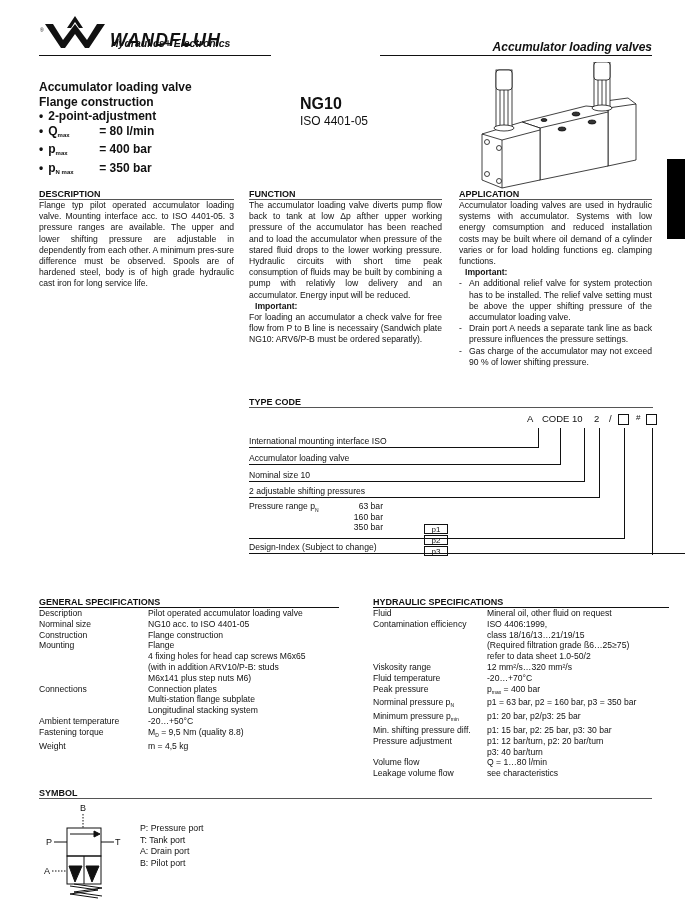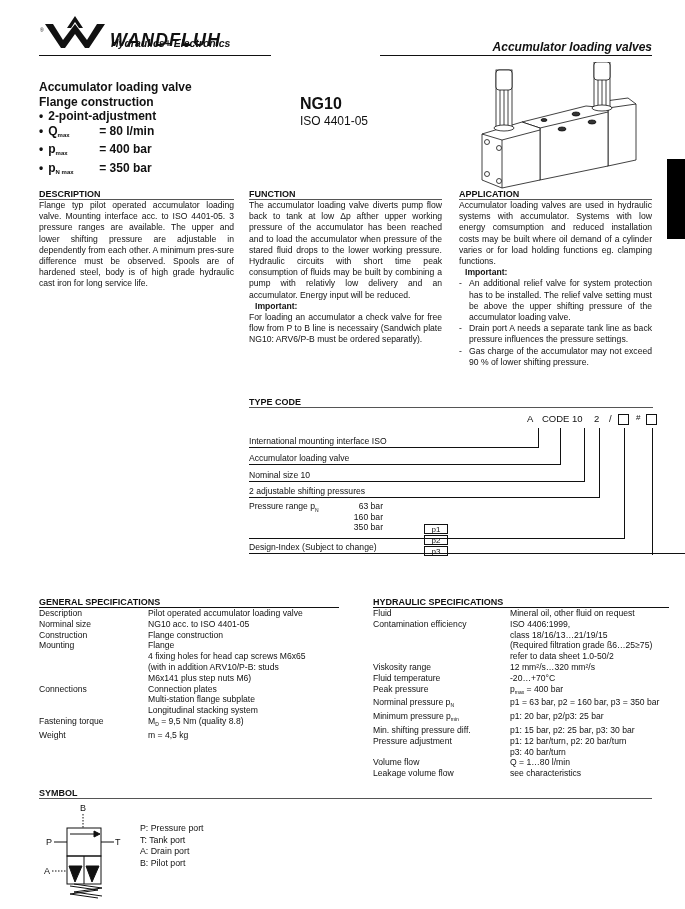--- a/index.html
+++ b/index.html
@@ -46,21 +46,21 @@
   .tc-box { position: absolute; top: 2px; width: 11px; height: 11px; border: 1px solid #111; }
   .tc-row { position: absolute; left: 249px; font-size: 8.6px; line-height: 12px; border-bottom: 1px solid #111; }
   .vline { position: absolute; width: 1px; background: #111; }
   .prbox { position: absolute; font-size: 8px; border: 1px solid #111; width: 24px; height: 10px; line-height: 9px; text-align: center; margin-top: 21px; }
 
   
   .gs { left: 39px; top: 597px; width: 300px; }
   .hs { left: 357px; top: 597px; width: 296px; margin-left: 16px; }
   .spec-row { display: flex; font-size: 8.6px; line-height: 10.8px; }
   .gs .spec-row .k { width: 109px; flex: none; }
-  .hs .spec-row .k { width: 137px; flex: none; }
+  .hs .spec-row .k { width: 114px; flex: none; }
   .spec-row sub { font-size: 5px; vertical-align: -2px; }
 
   
   .sym { left: 39px; top: 788px; width: 613px; }
   .sym-svg { left: 44px; top: 800px; width: 80px; height: 100px; }
   .legend { left: 140px; top: 823px; font-size: 8.8px; line-height: 11.5px; }
 </style>
 </head>
 <body>
 
@@ -241,20 +241,24 @@
       <span class="k">Connections</span>
       <span>Connection plates</span>
     </div>
   <div class="spec-row">
       <span class="k"></span>
       <span>Multi-station flange subplate</span>
     </div>
   <div class="spec-row">
       <span class="k"></span>
       <span>Longitudinal stacking system</span>
+    </div>
+  <div class="spec-row">
+      <span class="k">Ambient temperature</span>
+      <span>-20…+50°C</span>
     </div>
   <div class="spec-row">
       <span class="k">Fastening torque</span>
       <span><span>M</span><sub>D</sub><span> = 9,5 Nm (quality 8.8)</span></span>
     </div>
   <div class="spec-row">
       <span class="k">Weight</span>
       <span>m = 4,5 kg</span>
     </div>
 </div>

